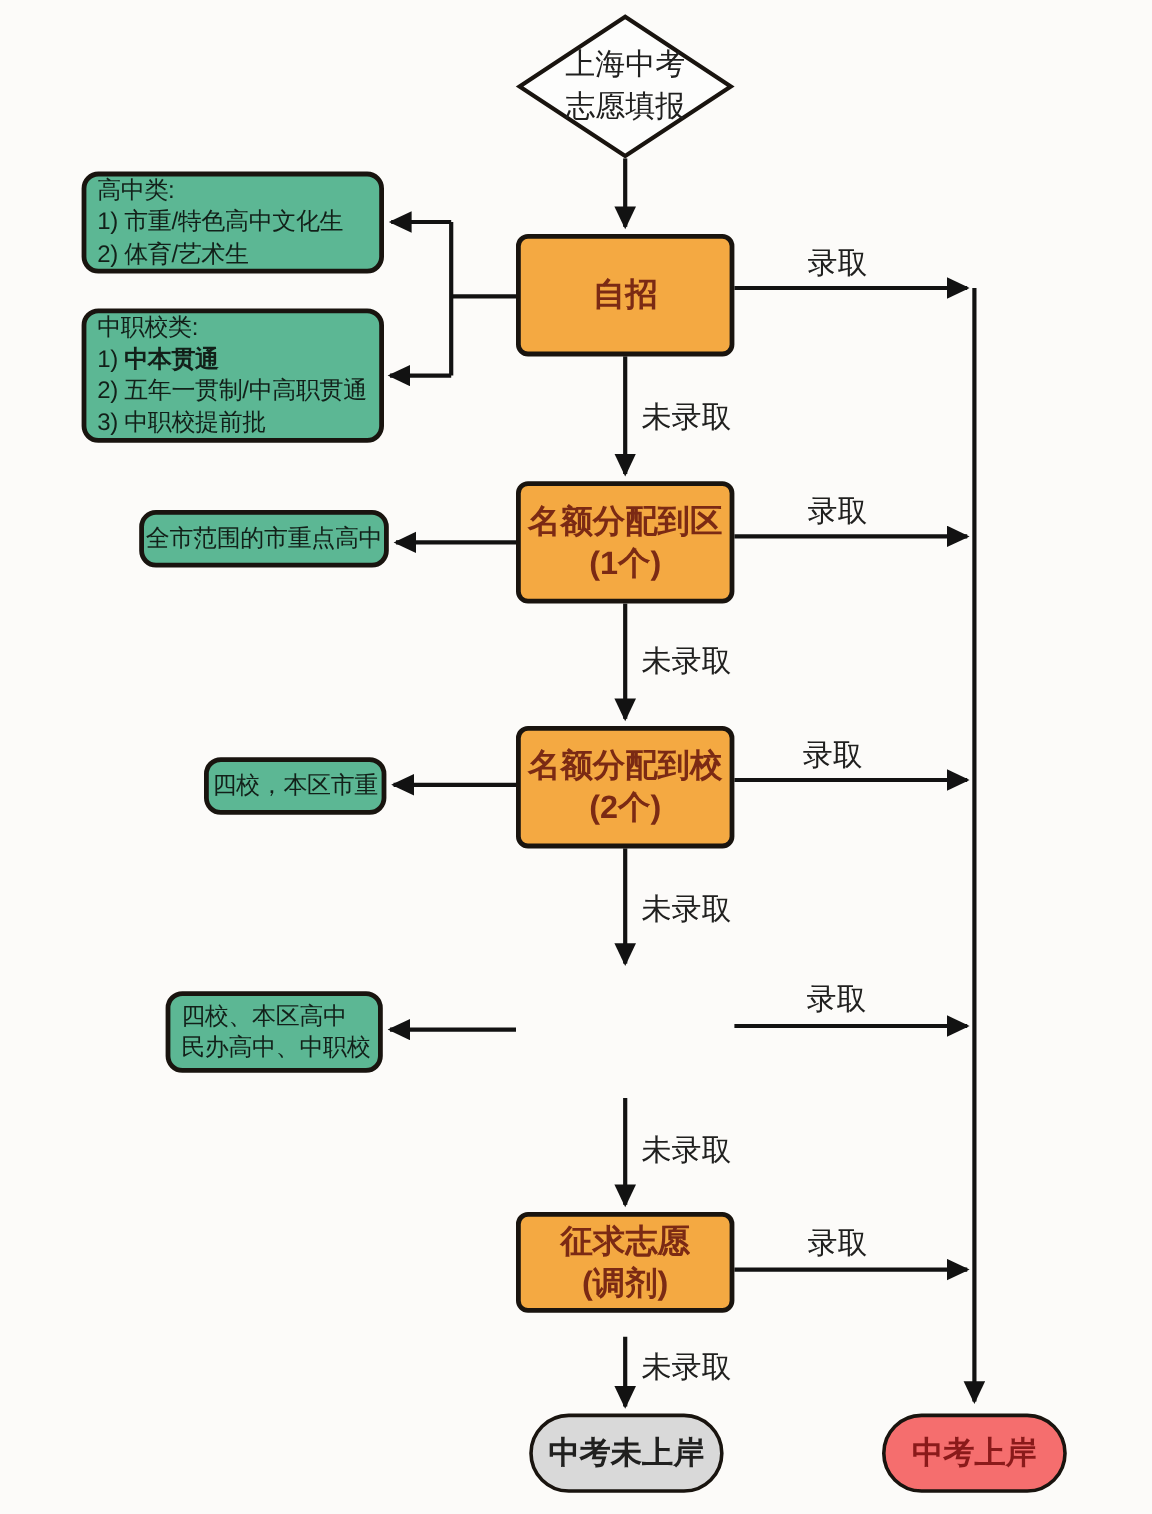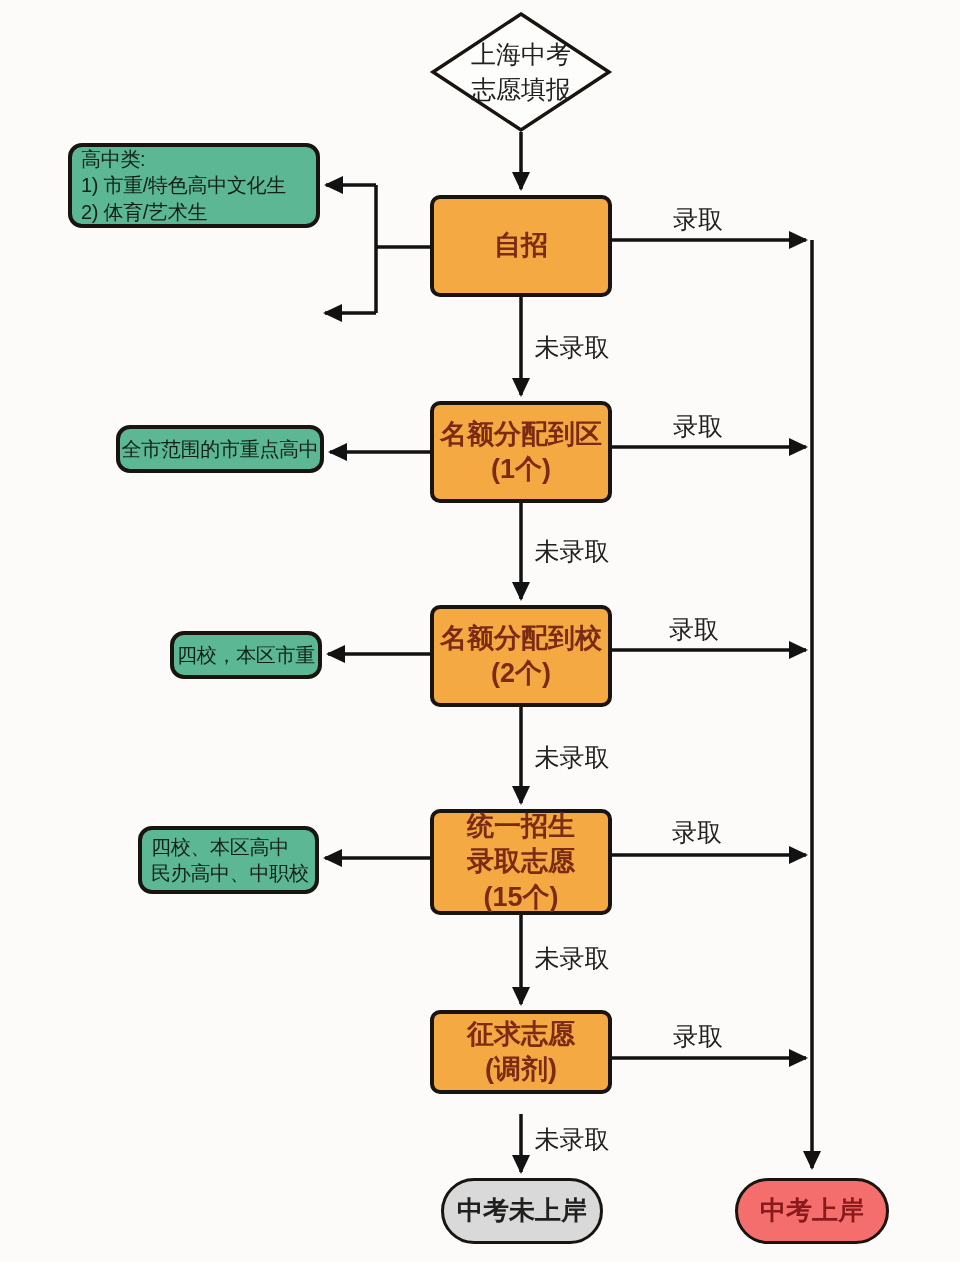--- a/index.html
+++ b/index.html
@@ -86,37 +86,38 @@
   <div class="node orange-box" style="left:430px;top:401px;width:182px;height:102px;">
     <span>名额分配到区</span>
     <span>(1个)</span>
   </div>
 
   <div class="node orange-box" style="left:430px;top:605px;width:182px;height:102px;">
     <span>名额分配到校</span>
     <span>(2个)</span>
   </div>
 
-  <div class="node orange-box" style="left:430px;top:809px;width:182px;height:106px;">
-    <span>统一招生</span>
-    <span>录取志愿</span>
-    <span>(15个)</span>
-  </div>
 
   <div class="node orange-box" style="left:430px;top:1010px;width:182px;height:84px;">
     <span>征求志愿</span>
     <span>(调剂)</span>
   </div>
 
   <div class="node note-box" style="left:68px;top:143px;width:252px;height:85px;">
     <span>高中类:</span>
     <span>1)  市重/特色高中文化生</span>
     <span>2)  体育/艺术生</span>
   </div>
 
+  <div class="node note-box" style="left:68px;top:257px;width:252px;height:112px;">
+    <span>中职校类:</span>
+    <span><span>1)  </span><span class="bold">中本贯通</span></span>
+    <span>2)  五年一贯制/中高职贯通</span>
+    <span>3)  中职校提前批</span>
+  </div>
 
   <div class="node note-box centered" style="left:116px;top:425px;width:208px;height:46px;">
     <span>全市范围的市重点高中</span>
   </div>
 
   <div class="node note-box centered" style="left:170px;top:631px;width:152px;height:47px;">
     <span>四校，本区市重</span>
   </div>
 
   <div class="node note-box" style="left:138px;top:826px;width:181px;height:68px;">

